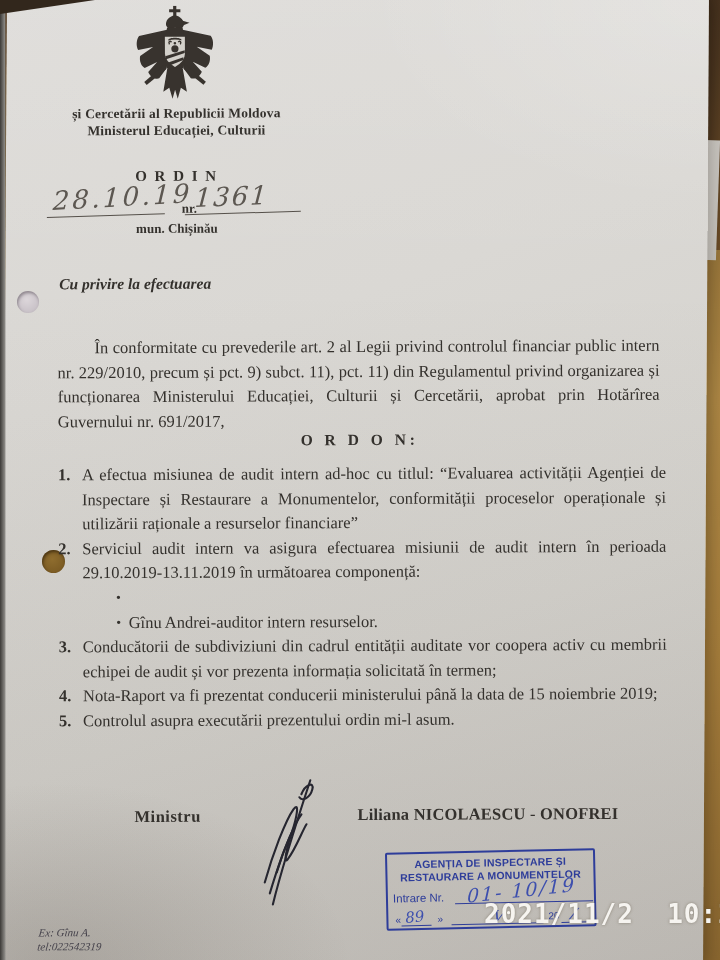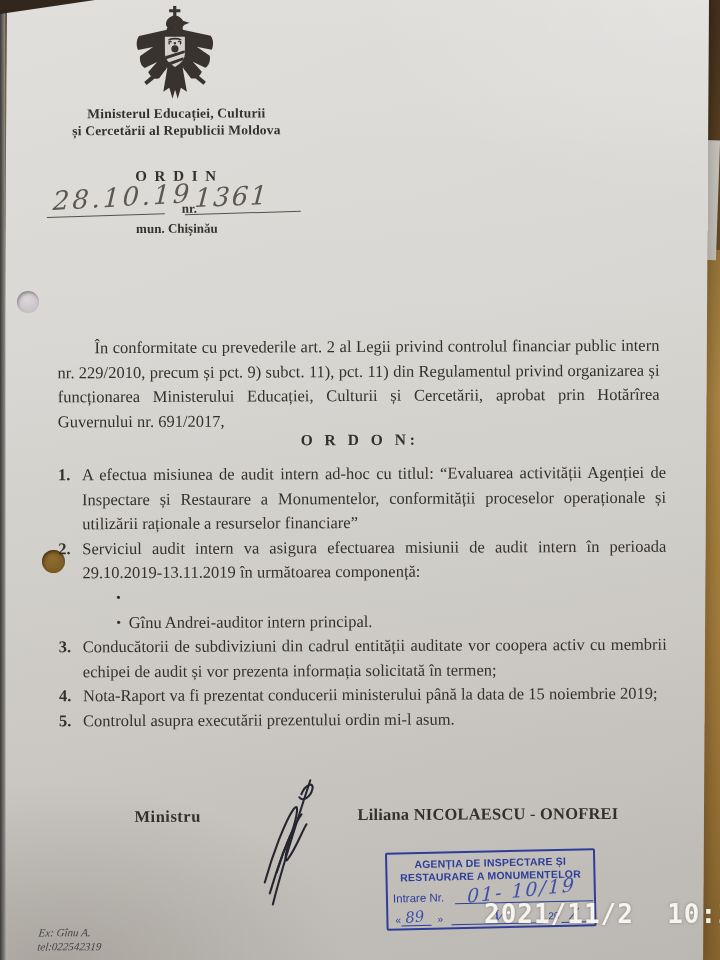--- a/index.html
+++ b/index.html
@@ -135,35 +135,36 @@
       <path d="M33 30 L54.6 30 L54.6 48 C54.6 56 47.6 60 43.8 62.2 C40 60 33 56 33 48 Z" fill="#d3d0ca" stroke="#38332e" stroke-width="1.6"></path>
       <path d="M37 34.6 C37 31.2 50.6 31.2 50.6 34.6 C46.4 33.4 41.2 33.4 37 34.6 Z" fill="#38332e"></path>
       <circle cx="43.8" cy="37.4" r="1.3" fill="#38332e"></circle>
       <circle cx="43.8" cy="43" r="3.6" fill="#38332e"></circle>
       <path d="M38.4 38.6 C37 36 38.8 34.2 40.4 36.4 M49.2 38.6 C50.6 36 48.8 34.2 47.2 36.4" stroke="#38332e" stroke-width="1.4" fill="none"></path>
       <path d="M34 50.5 L53.6 44.5 L53.6 47.3 L35 53.3 Z" fill="#38332e"></path>
       <path d="M36.4 57 L52.2 51.4 L52.2 54.2 L38.4 59.6 Z" fill="#38332e"></path>
     </svg>
 
     <div class="ministry">
+      <div>și Cercetării al Republicii Moldova</div>
       <div>Ministerul Educației, Culturii</div>
-      <div>și Cercetării al Republicii Moldova</div>
     </div>
 
     <div class="doc-type">O R D I N</div>
 
     <div class="hand hw-date">28.10.19</div>
     <div class="u-line u1"></div>
     <div class="nr-label">nr.</div>
     <div class="hand hw-num">1361</div>
     <div class="u-line u2"></div>
 
     <div class="city">mun. Chișinău</div>
 
     <div class="subject">
+      <div>Cu privire la efectuarea</div>
     </div>
 
     <div class="intro">În conformitate cu prevederile art. 2 al Legii privind controlul financiar public intern nr. 229/2010, precum și pct. 9) subct. 11), pct. 11) din Regulamentul privind organizarea și funcționarea Ministerului Educației, Culturii și Cercetării, aprobat prin Hotărîrea Guvernului nr. 691/2017,</div>
 
     <div class="ordon">O R D O N:</div>
 
     <div class="olist">
       <div class="oitem">
         <span class="onum">1.</span>
         <span class="otext">A efectua misiunea de audit intern ad-hoc cu titlul: “Evaluarea activității Agenției de Inspectare și Restaurare a Monumentelor, conformității proceselor operaționale și utilizării raționale a resurselor financiare”</span>
@@ -171,21 +172,21 @@
       <div class="oitem">
         <span class="onum">2.</span>
         <span class="otext">Serviciul audit intern va asigura efectuarea misiunii de audit intern în perioada 29.10.2019-13.11.2019 în următoarea componență:</span>
       </div>
       <div class="bullets">
         <div class="bitem">
           <span class="bdot">•</span>
         </div>
         <div class="bitem">
           <span class="bdot">•</span>
-          <span>Gînu Andrei-auditor intern principal.</span>
+          <span>Gînu Andrei-auditor intern resurselor.</span>
         </div>
       </div>
       <div class="oitem">
         <span class="onum">3.</span>
         <span class="otext">Conducătorii de subdiviziuni din cadrul entității auditate vor coopera activ cu membrii echipei de audit și vor prezenta informația solicitată în termen;</span>
       </div>
       <div class="oitem">
         <span class="onum">4.</span>
         <span class="otext">Nota-Raport va fi prezentat conducerii ministerului până la data de 15 noiembrie 2019;</span>
       </div>

